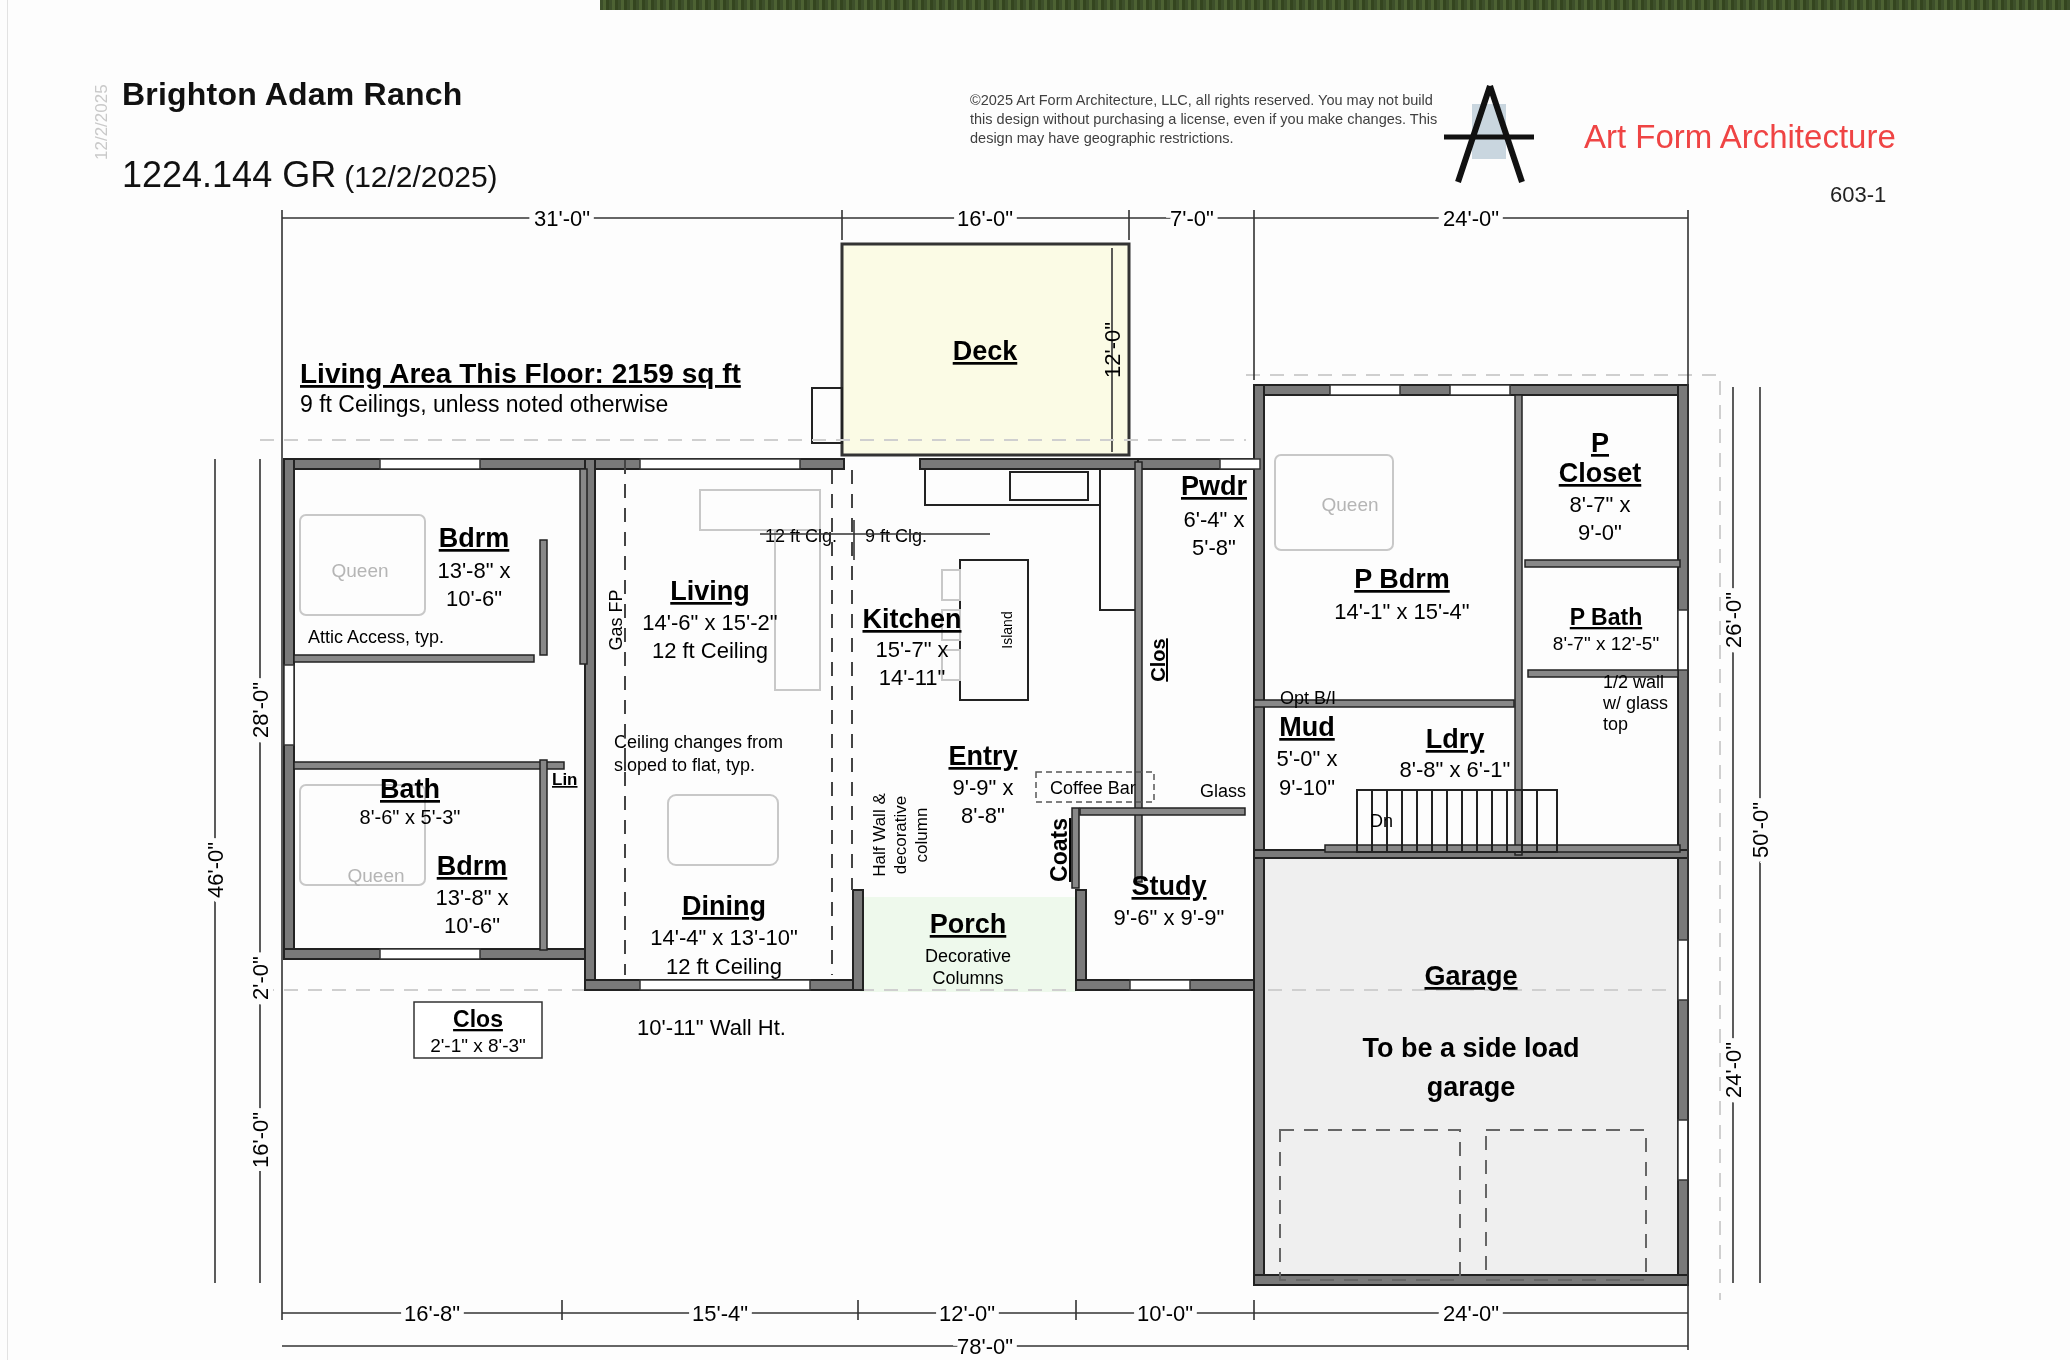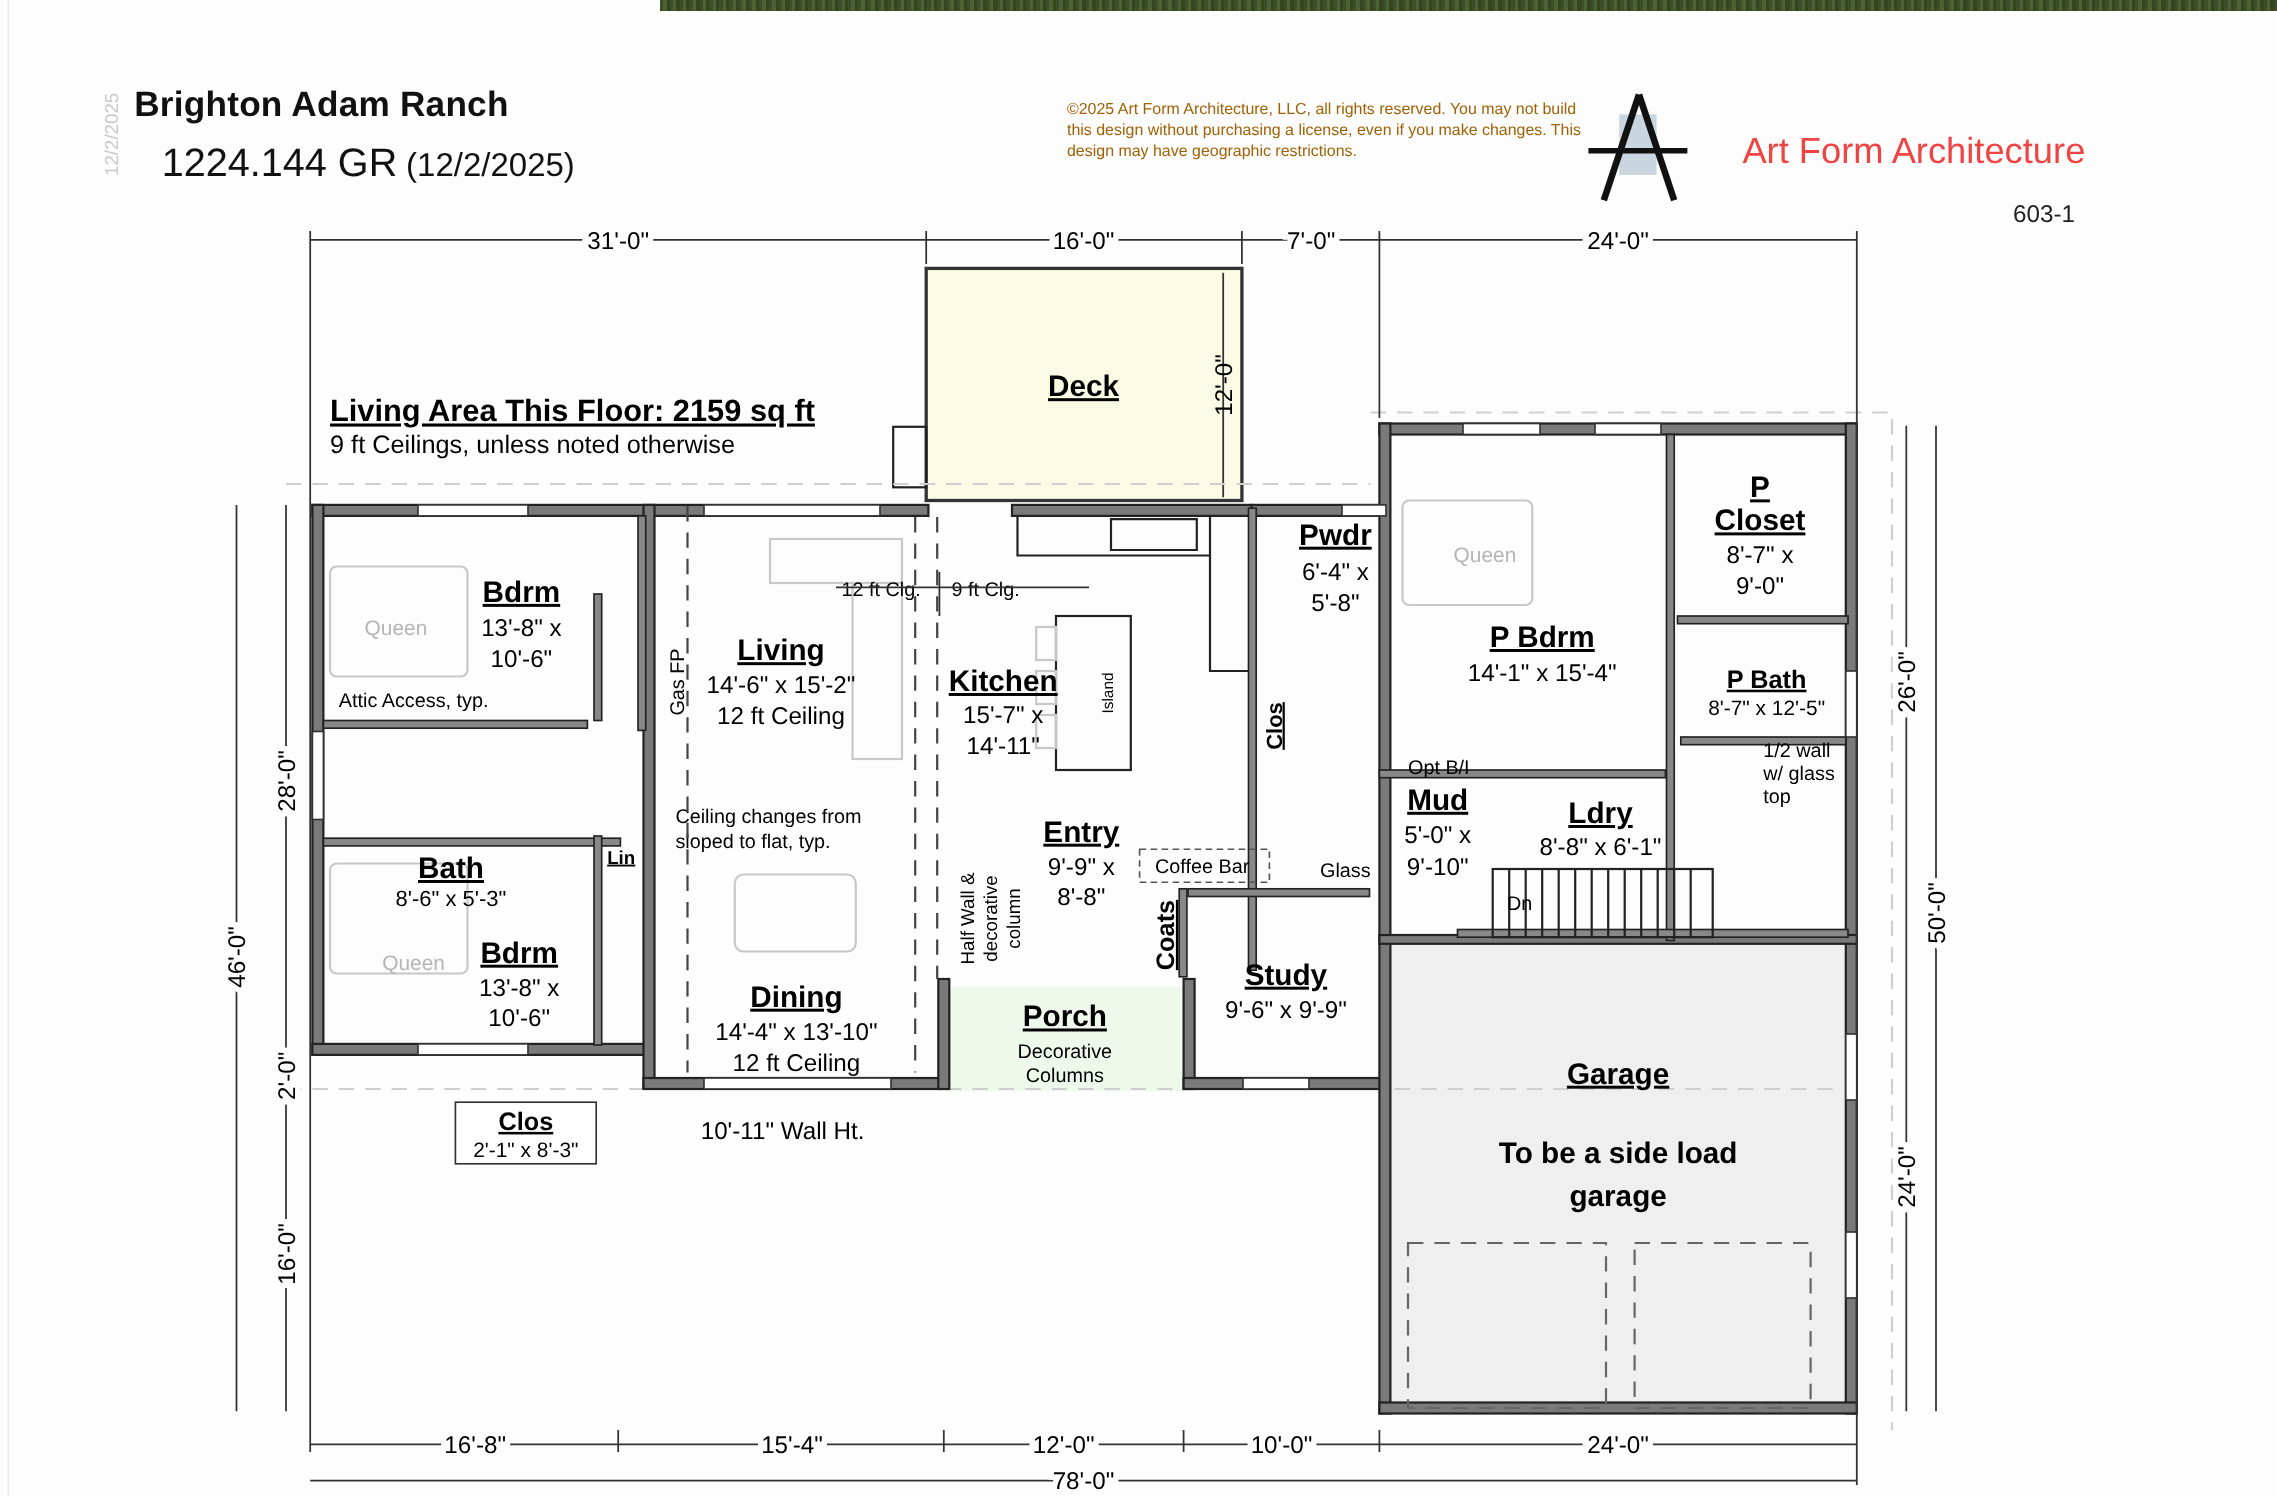--- a/index.html
+++ b/index.html
@@ -1,23 +1,23 @@
 <!DOCTYPE html>
 <html><head>
 <meta charset="utf-8">
 <style>
   html,body{margin:0;padding:0;background:#fdfdfd;}
   body{width:2070px;height:1360px;position:relative;overflow:hidden;font-family:"Liberation Sans",sans-serif;color:#111;}
   .grass{position:absolute;left:600px;top:0;width:1470px;height:10px;background:repeating-linear-gradient(90deg,#3d4f2a 0 3px,#4d6233 3px 6px,#34451f 6px 9px);}
   .leftline{position:absolute;left:7px;top:0;width:1px;height:1360px;background:#e2e2e2;}
   .stamp{position:absolute;left:92px;top:72px;width:22px;height:100px;color:#c9c9c9;font-size:17px;writing-mode:vertical-rl;transform:rotate(180deg);text-align:center;}
   .title{position:absolute;left:122px;top:76px;font-size:32px;font-weight:bold;letter-spacing:0.2px;}
-  .subtitle{position:absolute;left:122px;top:127px;font-size:36px;margin-left:25px;}
+  .subtitle{position:absolute;left:122px;top:154px;font-size:36px;}
   .subtitle .date{font-size:30px;margin-left:8px;}
-  .copyright{position:absolute;left:970px;top:91px;width:480px;font-size:14.5px;line-height:19px;color:#a16207;}
+  .copyright{position:absolute;left:970px;top:91px;width:480px;font-size:14.5px;line-height:19px;color:#404040;}
   .logo{position:absolute;left:1440px;top:84px;width:100px;height:100px;}
   .brand{position:absolute;left:1584px;top:118px;font-size:33px;color:#ef4444;text-align:right;}
   .planno{position:absolute;left:1830px;top:182px;font-size:22px;color:#222;}
   svg.plan{position:absolute;left:0;top:0;}
   svg text{font-family:"Liberation Sans",sans-serif;}
   .rm{font-weight:bold;font-size:27px;text-decoration:underline;}
   .dim{font-size:22px;}
   .note{font-size:18px;}
   .ghost{fill:none;stroke:#c8c8c8;stroke-width:2;}
   .wall{fill:#7a7a7a;stroke:#222;stroke-width:2;}

